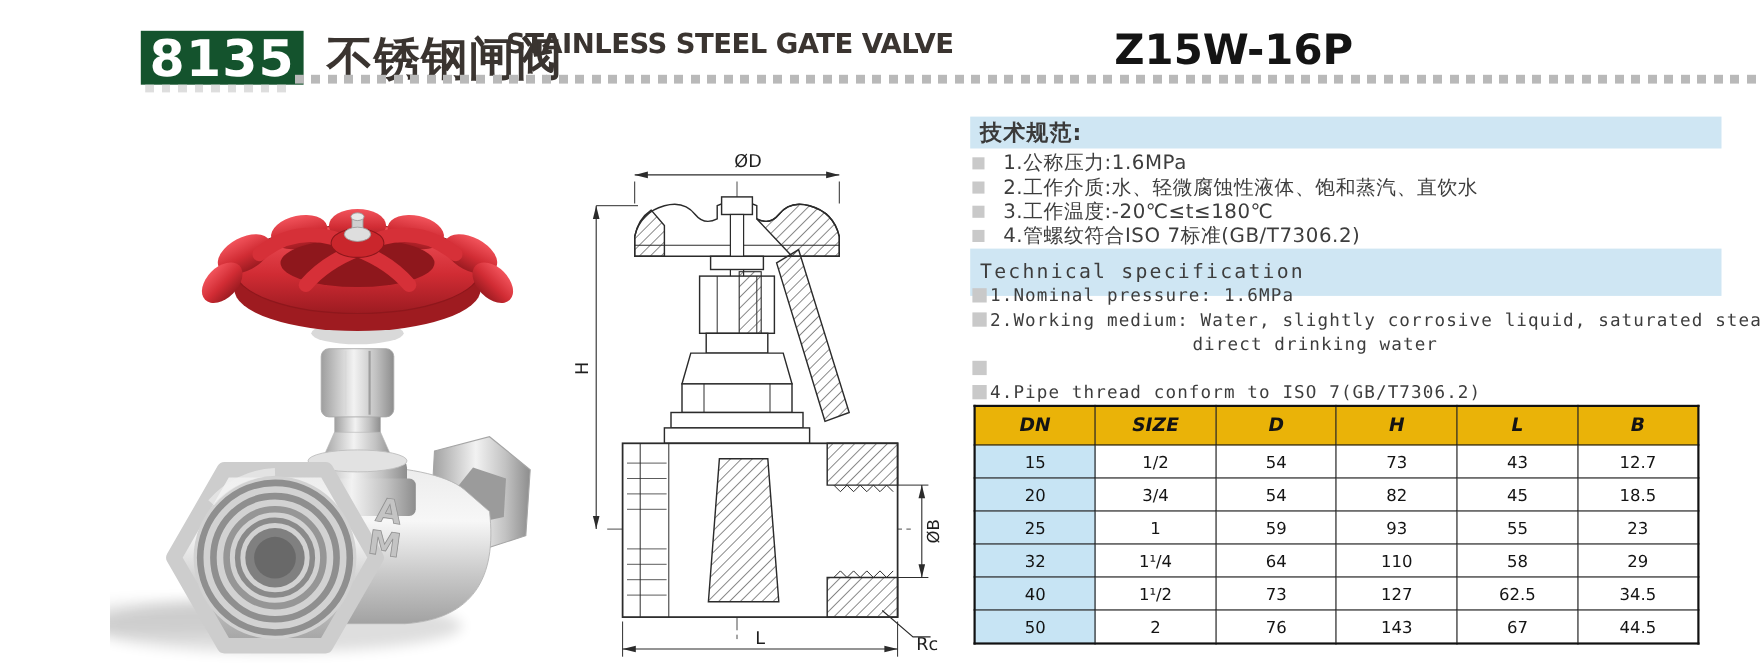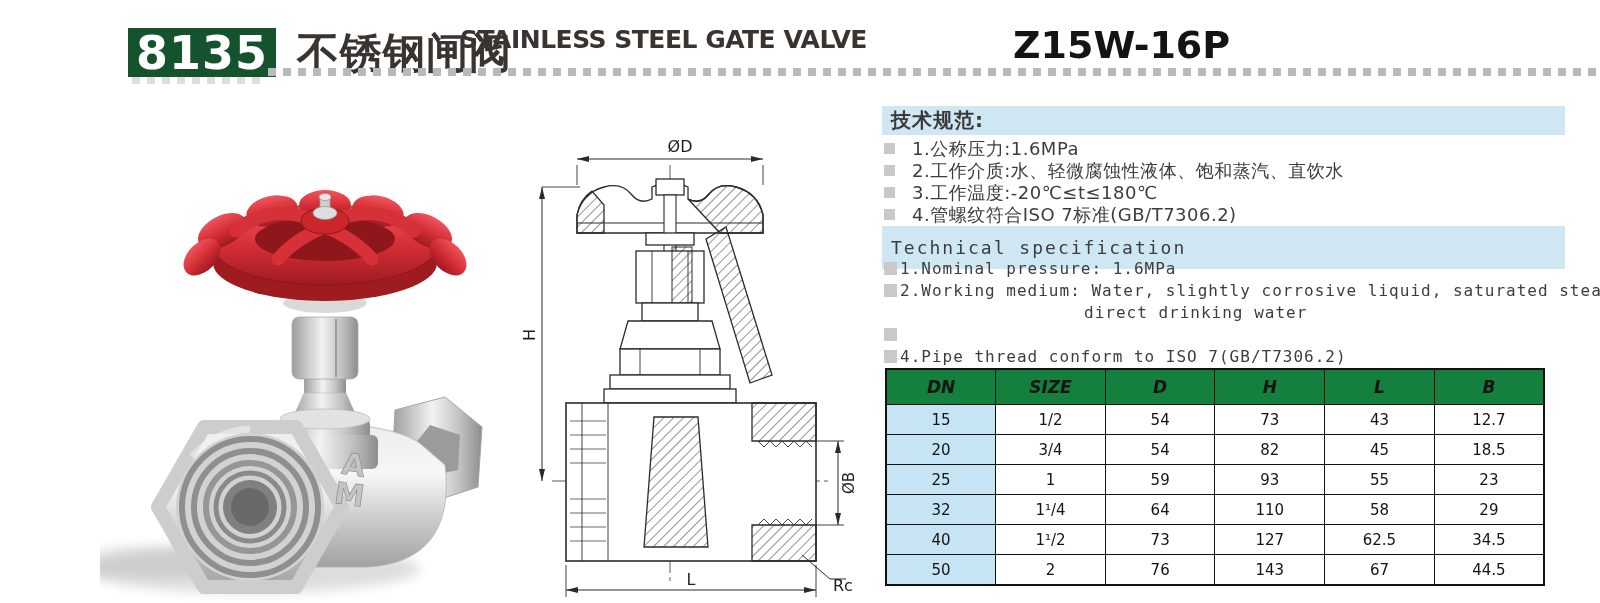--- a/index.html
+++ b/index.html
@@ -32,21 +32,21 @@
   .en-item{font-family:"DejaVu Sans Mono",monospace;font-size:16px;letter-spacing:1px;
     height:22px;line-height:22px;padding-left:16px;}
   .en-item .bullet{width:13px;height:13px;top:4px;}
   .en0{top:258px;} .en1{top:280px;} .en2{top:324px;} .en3{top:346px;}
   .wrap2{margin-left:184px;letter-spacing:1px;}
 
   
   .size-table{position:absolute;left:885px;top:368px;width:660px;border-collapse:collapse;
     table-layout:fixed;border:2.5px solid #111;}
   .size-table th,.size-table td{border:1.8px solid #111;text-align:center;padding:0;color:#141414;}
-  .size-table th{height:34px;background:#15803d;font-style:italic;font-weight:600;font-size:17px;}
+  .size-table th{height:34px;background:#eab308;font-style:italic;font-weight:600;font-size:17px;}
   .size-table td{height:29px;font-size:15px;background:#fff;margin-top:37px;}
   .size-table td.dn{background:#c7e4f4;}
 
   
   .photo{left:100px;top:135px;width:400px;height:470px;}
   .drawing{left:520px;top:135px;width:340px;height:470px;}
 </style>
 </head>
 <body>
 

